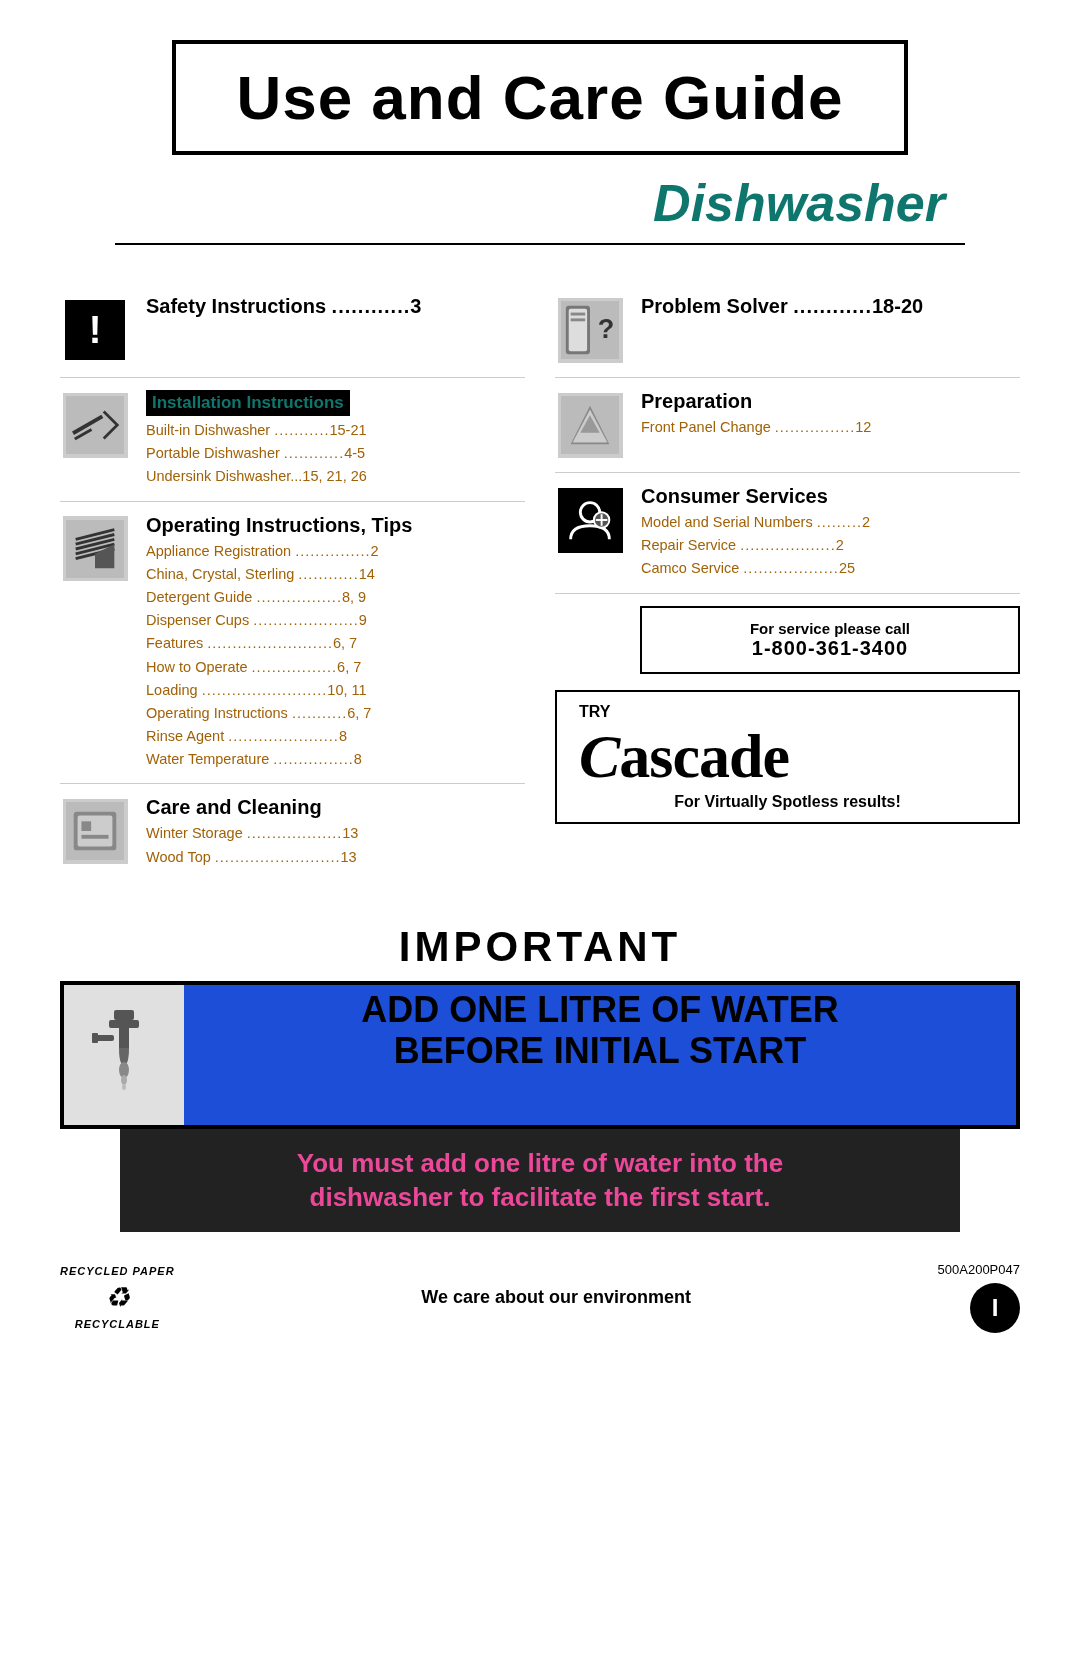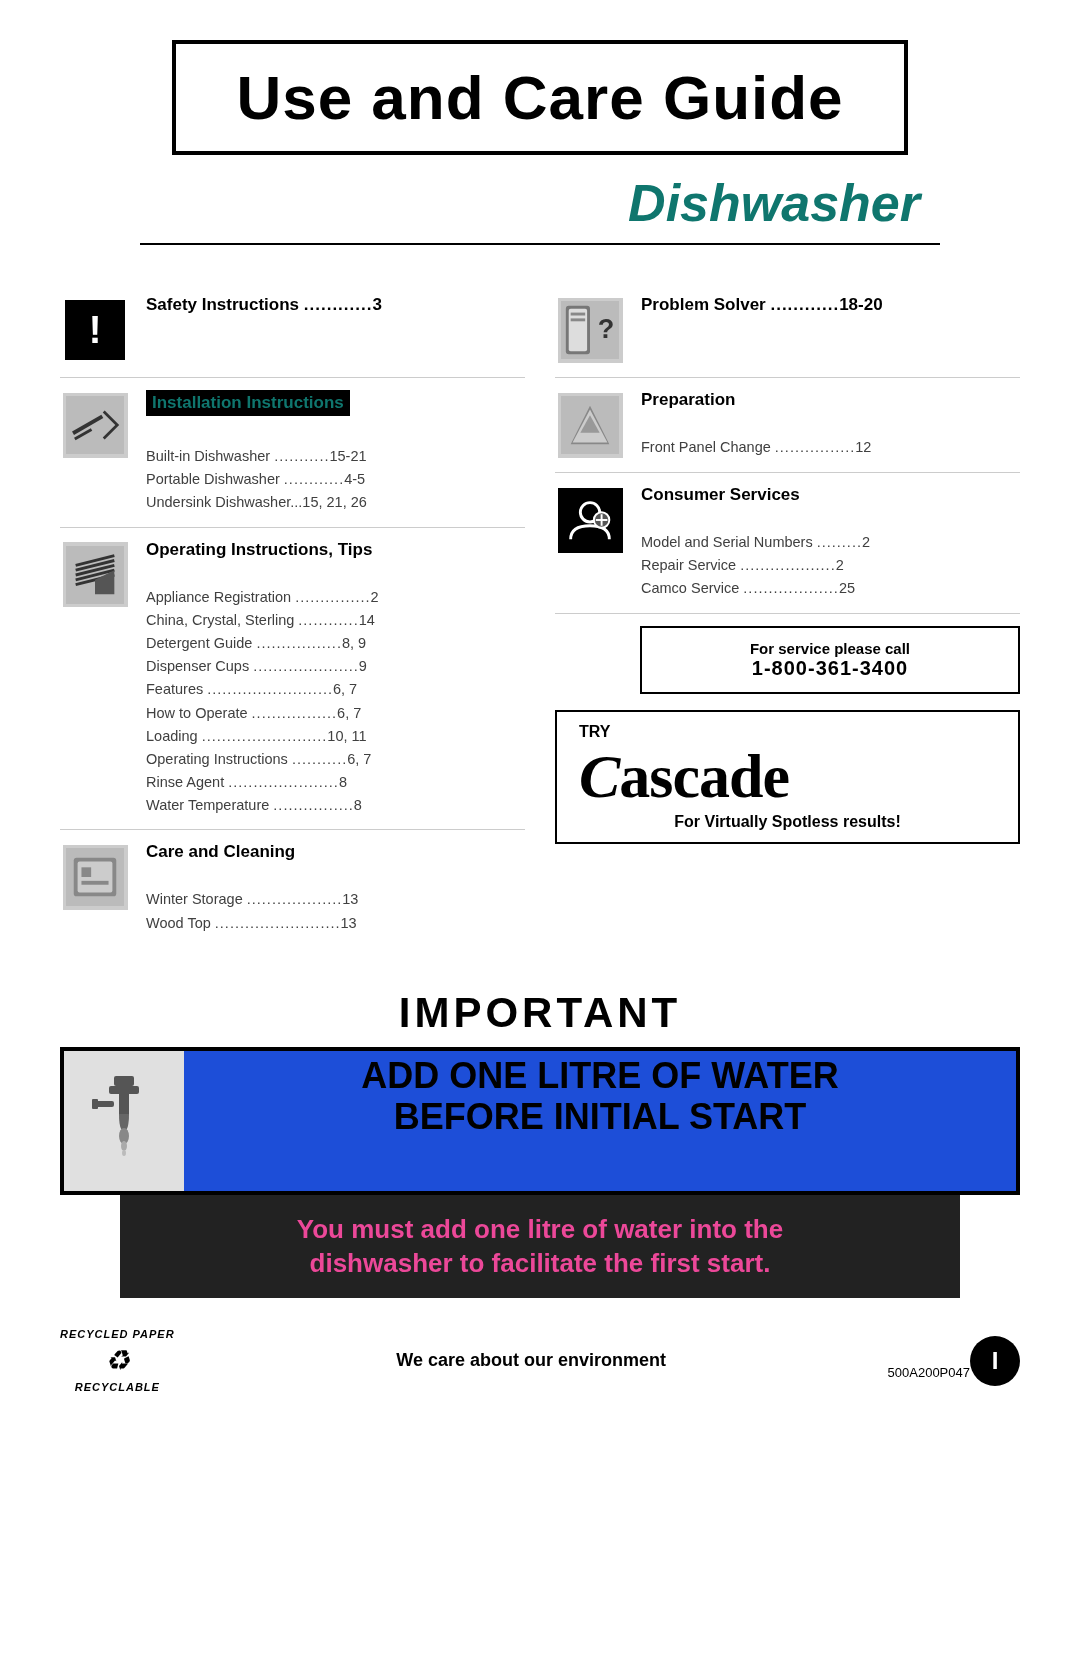--- a/index.html
+++ b/index.html
@@ -7,21 +7,21 @@
       width: 1080px;
       min-height: 1669px;
       background: #ffffff;
       font-family: Arial, Helvetica, sans-serif;
       color: #000;
       position: relative;
     }
 
     
     .header {
-      padding: 40px 80px 20px;
+      padding: 40px 55px 20px;
       text-align: center;
     }
     .title-box {
       display: inline-block;
       border: 4px solid #000;
       padding: 18px 60px;
       margin-bottom: 10px;
     }
     .title-box h1 {
       font-size: 62px;
@@ -71,39 +71,38 @@
       margin-right: 16px;
       display: flex;
       align-items: center;
       justify-content: center;
     }
     .toc-text {
       flex: 1;
     }
     .toc-text .heading {
       font-weight: 900;
-      font-size: 17px;
+      font-size: 20px;
       display: block;
       margin-bottom: 3px;
     }
     .toc-text .heading-white {
       font-weight: 900;
       font-size: 17px;
       display: block;
       margin-bottom: 3px;
       background: #000;
       color: #0f766e;
       padding: 3px 6px;
       display: inline-block;
     }
     .toc-text .entry {
       font-size: 14.5px;
       line-height: 1.6;
-      color: #404040;
-      margin-top: 26px;
+      color: #a16207;
     }
 
     
     .icon-warning {
       background: #000;
       color: #fff;
       width: 60px;
       height: 60px;
       display: flex;
       align-items: center;
@@ -534,17 +533,17 @@
   </div>
 </div>
 
 <div class="footer">
   <div class="footer-left">
     <span class="recycled-label">RECYCLED PAPER</span>
     <span class="recycle-icon">♻</span>
     <span class="recyclable-label">RECYCLABLE</span>
   </div>
   <div class="footer-center">We care about our environment</div>
-  <div style="display:flex;align-items:flex-end;">
+  <div style="display:flex;flex-direction:column;align-items:flex-end;">
     <div class="footer-right-top">500A200P047</div>
     <div class="footer-badge">I</div>
   </div>
 </div>
 
 </body></html>

